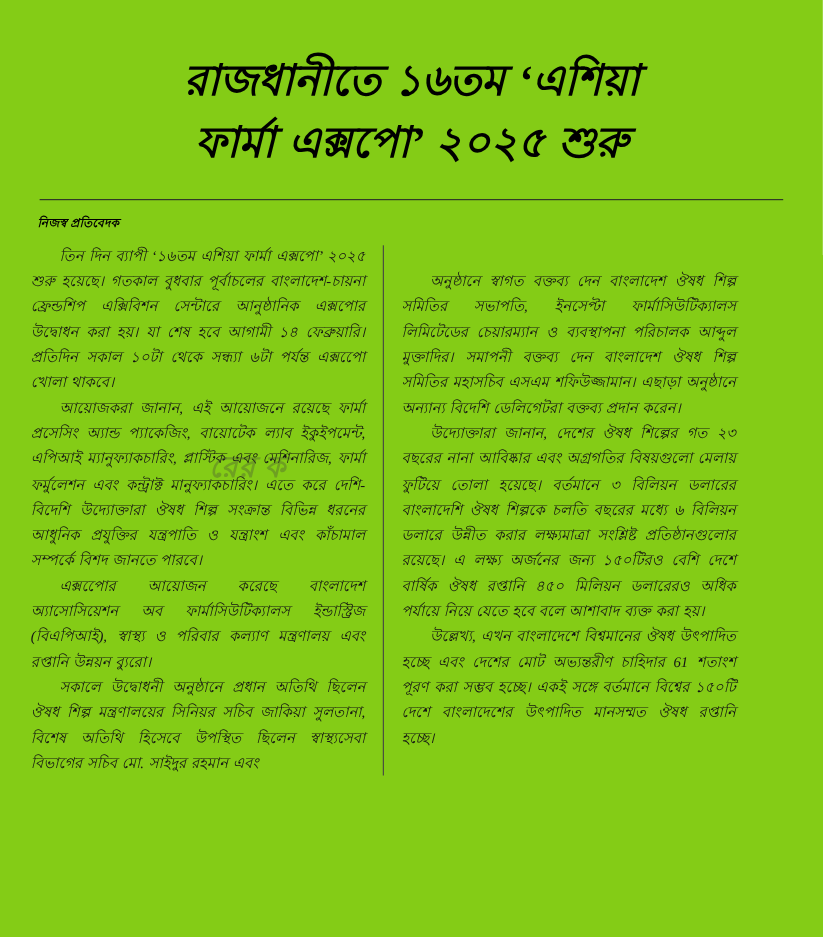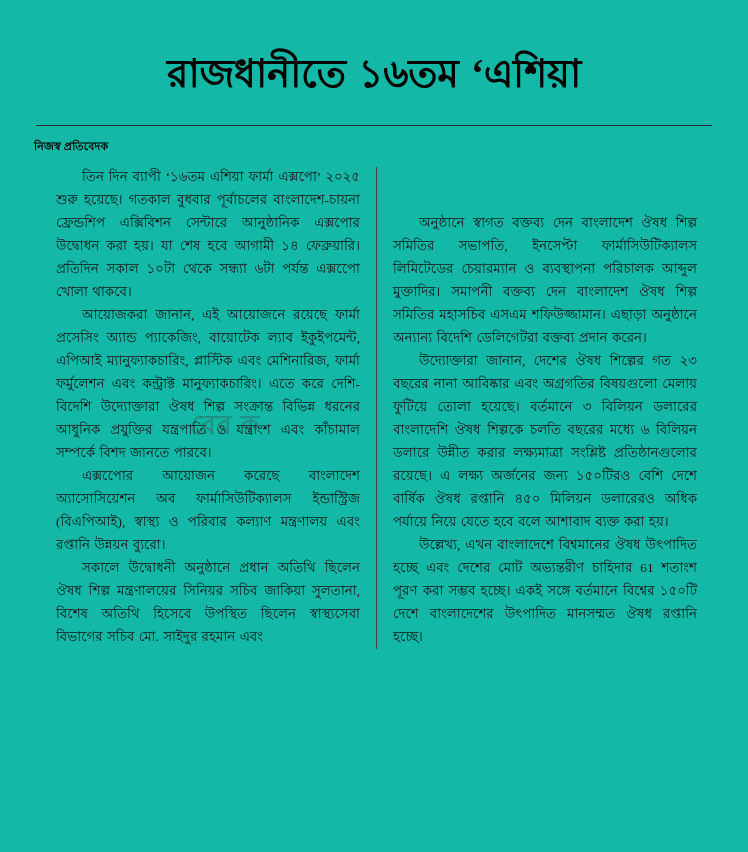--- a/index.html
+++ b/index.html
@@ -14,21 +14,22 @@
     color: #111111;
     overflow: hidden;
     position: relative;
   }
   .page {
     position: relative;
     width: 748px;
     height: 852px;
     box-sizing: border-box;
     padding: 46px 28px 16px 28px;
-    background: #14b8a6;
+    background: #84cc16;
+    font-style: italic;
   }
   .headline {
     text-align: center;
     font-family: "Liberation Serif", serif;
     font-weight: bold;
     font-size: 39px;
     line-height: 1.45;
     letter-spacing: -0.3px;
     color: #000000;
     margin: 0 auto;
@@ -49,23 +50,22 @@
     font-family: "Liberation Serif", serif;
     font-weight: bold;
     font-size: 11px;
     color: #000;
     margin: 12px 0 8px 6px;
     letter-spacing: 0.2px;
   }
   .columns {
     display: flex;
     gap: 0;
-    align-items: flex-end;
+    align-items: center;
     position: relative;
-    margin-left: 28px;
   }
   .col {
     width: 320px;
     box-sizing: border-box;
     font-family: "Liberation Serif", serif;
     font-size: 13.4px;
     line-height: 1.72;
     text-align: justify;
     text-justify: inter-word;
     color: #141414;
@@ -104,20 +104,21 @@
     white-space: nowrap;
   }
 </style>
 </head>
 <body>
 
 <div class="page">
 
   <h1 class="headline">
     <span class="line">রাজধানীতে ১৬তম ‘এশিয়া</span>
+    <span class="line">ফার্মা এক্সপো’ ২০২৫ শুরু</span>
   </h1>
 
   <hr class="rule">
 
   <div class="byline">নিজস্ব প্রতিবেদক</div>
 
   <div class="columns">
     <div class="col left">
       <p class="first">তিন দিন ব্যাপী ‘১৬তম এশিয়া ফার্মা এক্সপো’ ২০২৫ শুরু হয়েছে। গতকাল বুধবার পূর্বাচলের বাংলাদেশ-চায়না ফ্রেন্ডশিপ এক্সিবিশন সেন্টারে আনুষ্ঠানিক এক্সপোর উদ্বোধন করা হয়। যা শেষ হবে আগামী ১৪ ফেব্রুয়ারি। প্রতিদিন সকাল ১০টা থেকে সন্ধ্যা ৬টা পর্যন্ত এক্সপোে খোলা থাকবে।</p>
       <p>আয়োজকরা জানান, এই আয়োজনে রয়েছে ফার্মা প্রসেসিং অ্যান্ড প্যাকেজিং, বায়োটেক ল্যাব ইকুইপমেন্ট, এপিআই ম্যানুফ্যাকচারিং, প্লাস্টিক এবং মেশিনারিজ, ফার্মা ফর্মুলেশন এবং কন্ট্রাক্ট মানুফ্যাকচারিং। এতে করে দেশি-বিদেশি উদ্যোক্তারা ঔষধ শিল্প সংক্রান্ত বিভিন্ন ধরনের আধুনিক প্রযুক্তির যন্ত্রপাতি ও যন্ত্রাংশ এবং কাঁচামাল সম্পর্কে বিশদ জানতে পারবে।</p>

